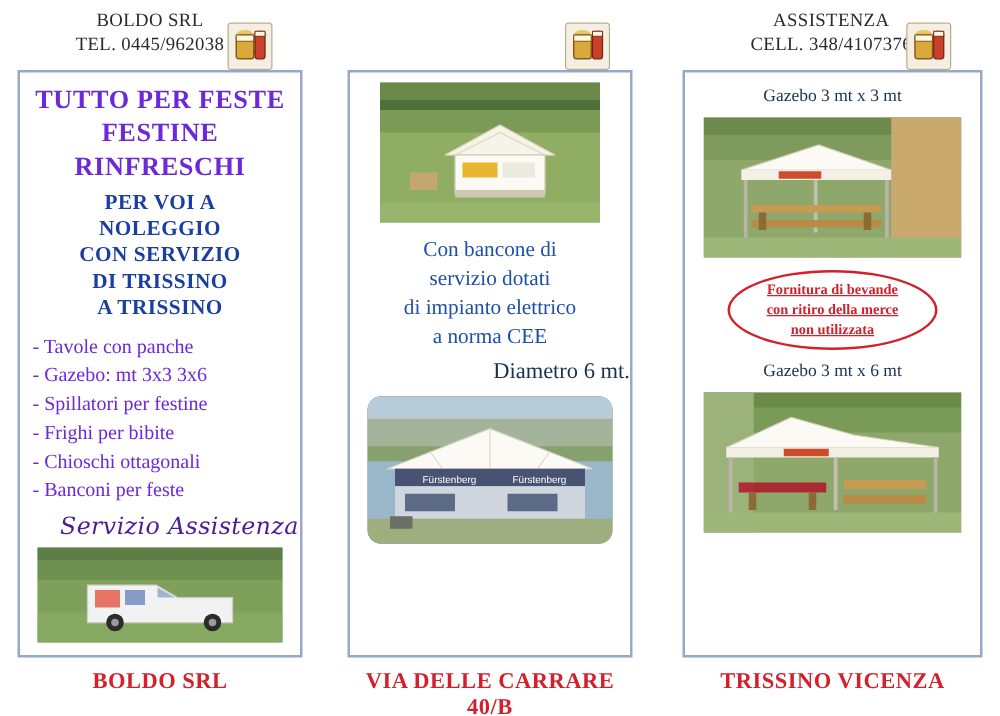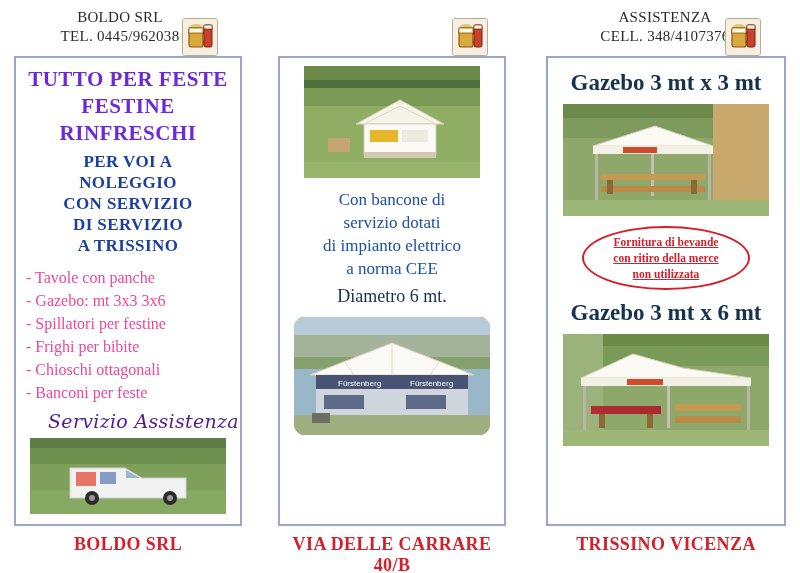--- a/index.html
+++ b/index.html
@@ -85,21 +85,21 @@
     color: #1b3fa0;
     font-weight: bold;
     font-size: 17px;
     line-height: 21px;
     letter-spacing: 0.4px;
   }
   .p1-list {
     margin: 10px 0 0 0;
     padding: 0 0 0 10px;
     list-style: none;
-    color: #ec4899;
+    color: #6d28d9;
     font-size: 16px;
     line-height: 23px;
   }
   .p1-list li { white-space: nowrap; }
   .p1-script {
     margin: 6px 0 0 0;
     text-align: center;
     color: #4c1d95;
     font-family: "DejaVu Serif", serif;
     font-style: italic;
@@ -130,32 +130,31 @@
   }
   .p2-text {
     margin: 10px 0 0 0;
     text-align: center;
     color: #1b4fa8;
     font-size: 17px;
     line-height: 23px;
   }
   .p2-diam {
     margin: 6px 0 0 0;
-    text-align: center;
+    text-align: right;
     color: #16324e;
     font-size: 18px;
   }
 
   
   .p3-title {
     margin: 12px 0 0 0;
     text-align: center;
     color: #16324e;
-    font-size: 23px;
-    font-weight: bold;
+    font-size: 14px;
   }
   .p3-title2 { margin-top: 10px; }
   .badge {
     position: relative;
     margin: 10px auto 0 auto;
     width: 164px;
     height: 60px;
     border: 2px solid #d3202a;
     border-radius: 50%;
     color: #d3202a;
@@ -237,21 +236,21 @@
   <div class="panel panel-1">
     <div class="p1-title">
       <div>TUTTO PER FESTE</div>
       <div>FESTINE</div>
       <div>RINFRESCHI</div>
     </div>
     <div class="p1-sub">
       <div>PER VOI A</div>
       <div>NOLEGGIO</div>
       <div>CON SERVIZIO</div>
-      <div>DI SERVIZIO</div>
+      <div>DI TRISSINO</div>
       <div>A TRISSINO</div>
     </div>
     <ul class="p1-list">
       <li>- Tavole con panche</li>
       <li>- Gazebo: mt 3x3 3x6</li>
       <li>- Spillatori per festine</li>
       <li>- Frighi per bibite</li>
       <li>- Chioschi ottagonali</li>
       <li>- Banconi per feste</li>
     </ul>

